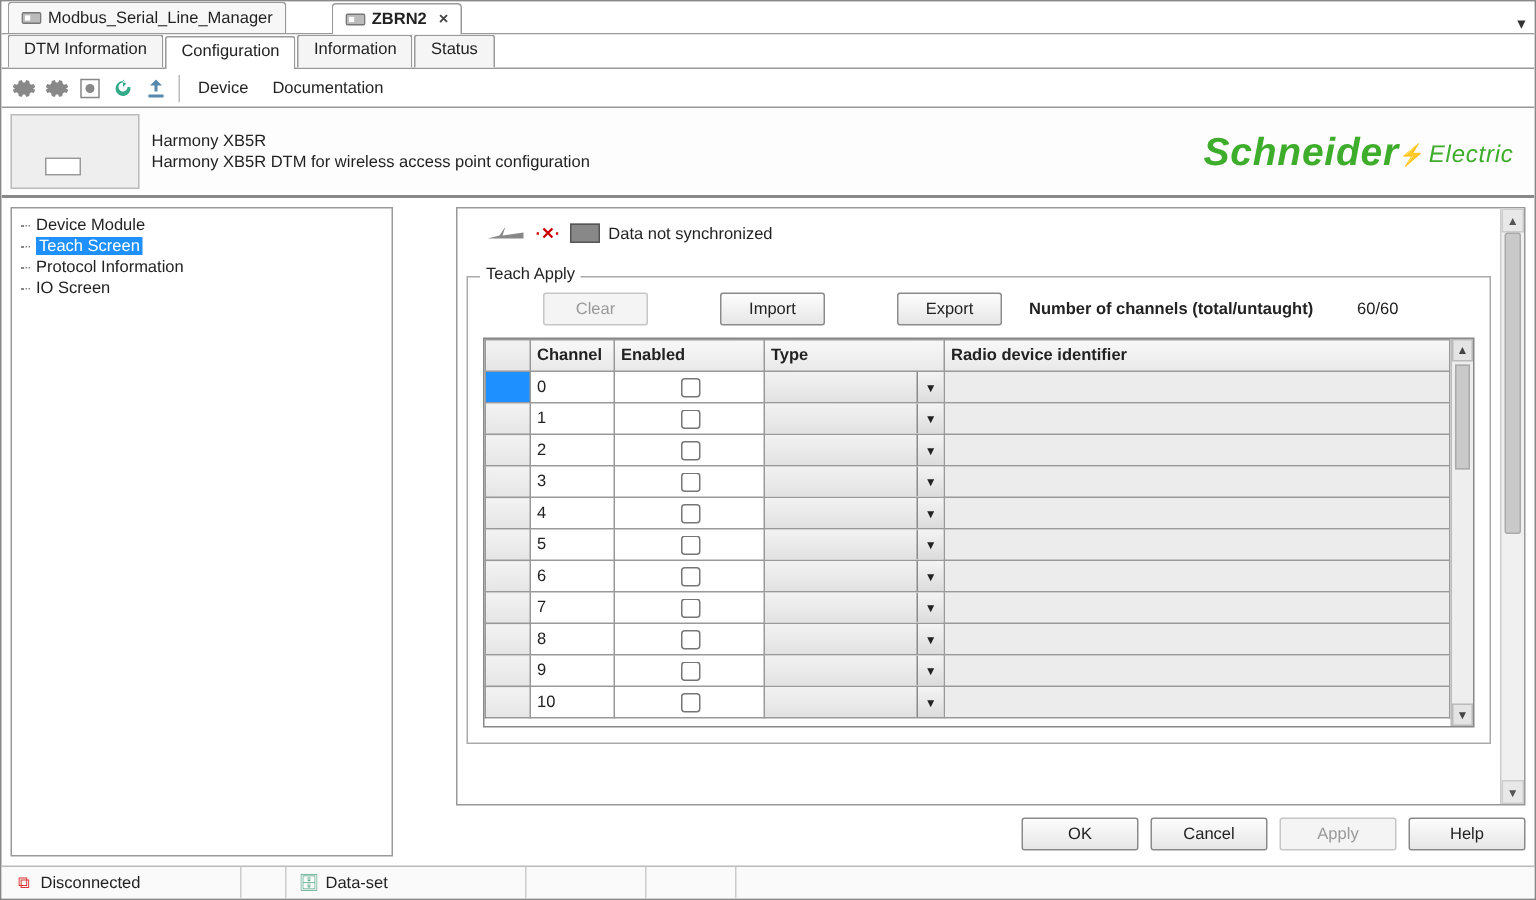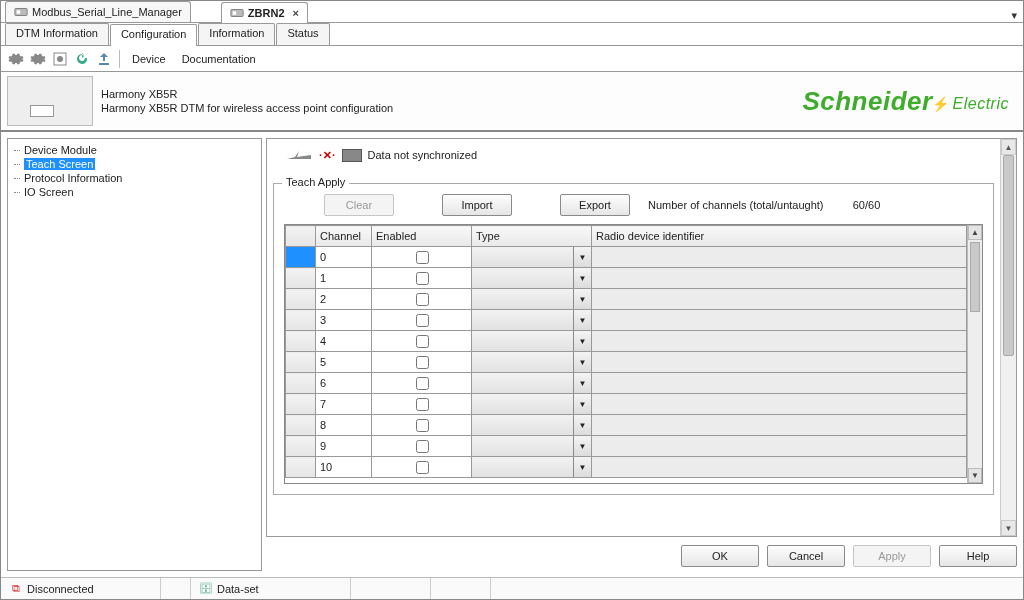--- a/index.html
+++ b/index.html
@@ -32,21 +32,21 @@
   .device-header { height:60px; display:flex; align-items:center; border-bottom:2px solid #888; background:#fdfdfd; }
   .device-thumb { width:86px; height:50px; margin:0 6px; background:#eee; border:1px solid #bbb; display:flex; align-items:center; justify-content:center; position:relative; }
   .device-thumb .lcd { position:absolute; bottom:8px; left:22px; width:24px; height:12px; background:#fff; border:1px solid #999; }
   .device-info { flex:1; display:flex; flex-direction:column; justify-content:space-between; gap:2px; padding-left:2px; }
   .device-header .logo { display:flex; align-items:flex-end; padding-right:14px; font-family: Arial, sans-serif; color:#3dad2b; }
   .device-header .logo .brand { font-size:26px; font-weight:bold; font-style:italic; letter-spacing:0.5px; line-height:0.95; }
   .device-header .logo .sub { font-size:16px; font-style:italic; letter-spacing:0.5px; margin-top:-3px; }
   .device-header .logo .sub::before { content:"⚡"; font-size:14px; color:#3dad2b; margin-right:2px; font-style:normal; }
 
   
-  .main { flex:1; display:flex; min-height:0; }
+  .main { flex:1; display:flex; min-height:0;gap:38px; }
   .treepane { width:255px; border:1px solid #999; margin:6px 2px 6px 6px; background:#fff; padding:4px 2px; overflow:auto; }
   .treepane .node { padding:1px 2px 1px 14px; position:relative; white-space:nowrap; }
   .treepane .node::before { content:""; position:absolute; left:4px; top:50%; width:6px; border-top:1px dotted #888; }
   .treepane .node.selected span { background:#1e90ff; color:#fff; padding:0 2px; }
 
   .contentpane { flex:1; margin:6px 6px 6px 2px; display:flex; flex-direction:column; min-width:0; }
   .scrollbox { flex:1; border:1px solid #999; background:#fff; position:relative; overflow:hidden; }
   .scrollbox-inner { position:absolute; inset:0 16px 0 0; padding:4px 4px; overflow:hidden; }
   .vscroll { position:absolute; top:0; right:0; bottom:0; width:16px; background:#f0f0f0; border-left:1px solid #ccc; }
   .vscroll .btn { height:16px; background:#e8e8e8; border:1px solid #ccc; display:flex; align-items:center; justify-content:center; font-size:8px; color:#555; }
@@ -56,32 +56,32 @@
 
   .syncrow { display:flex; align-items:center; gap:6px; padding:2px 14px 10px 14px; }
   .syncrow .led { width:20px;height:13px; background:#888; border:1px solid #555; }
 
   .groupbox { border:1px solid #aaa; margin:8px 2px 0 2px; padding:10px 10px 10px 10px; position:relative; }
   .groupbox > .legend { position:absolute; top:-8px; left:8px; background:#fff; padding:0 4px; font-size:11px; }
 
   .btnrow { display:flex; align-items:center; gap:8px; margin-bottom:8px; }
   .pushbtn { min-width:70px; height:22px; background:linear-gradient(#fdfdfd,#e6e6e6); border:1px solid #8a8a8a; border-radius:2px; display:flex; align-items:center; justify-content:center; cursor:default;margin-left:40px; }
   .pushbtn.disabled { color:#999; border-color:#c6c6c6; background:#f4f4f4; }
-  .numlabel { font-weight:normal; margin-left:10px;}
+  .numlabel { font-weight:bold; margin-left:10px;}
   .numval { margin-left:10px; width:50px; text-align:center; }
 
   .tablewrap { border:1px solid #888; height:260px; position:relative; }
   .tablewrap .gridv { position:absolute; top:0; right:0; bottom:0; width:15px; background:#eee; border-left:1px solid #bbb; }
   .tablewrap .gridv .btn { height:15px; border:1px solid #bbb; background:#e4e4e4; display:flex;align-items:center;justify-content:center;font-size:8px;color:#444; }
   .tablewrap .gridv .thumb { position:absolute; top:17px; left:2px; right:2px; height:70px; background:#c9c9c9; border:1px solid #aaa; }
   .tablewrap .gridv .btn.down { position:absolute; bottom:0; left:0; right:0; }
 
   table.grid { border-collapse:collapse; width:calc(100% - 15px); table-layout:fixed; }
   table.grid th, table.grid td { border:1px solid #999; height:21px; padding:0 4px; font-size:11px; text-align:left; overflow:hidden; }
-  table.grid th { background:linear-gradient(#f8f8f8,#e9e9e9); font-weight:normal; }
+  table.grid th { background:linear-gradient(#f8f8f8,#e9e9e9); font-weight:bold; }
   table.grid .rowhdr { width:30px; background:linear-gradient(#f3f3f3,#e5e5e5); }
   table.grid .rowhdr.sel { background:#1e90ff; }
   table.grid td.chk { text-align:center; }
   table.grid td.chk input { accent-color:#888; }
   table.grid td.combo { padding:0; }
   .combo-inner { display:flex; height:100%; }
   .combo-inner .field { flex:1; background:linear-gradient(#f2f2f2,#e2e2e2); border-right:1px solid #8a8a8a; }
   .combo-inner .drop { width:17px; background:linear-gradient(#f4f4f4,#dcdcdc); display:flex; align-items:center; justify-content:center; font-size:8px; }
   table.grid td.radio { background:#ececec; }
 

